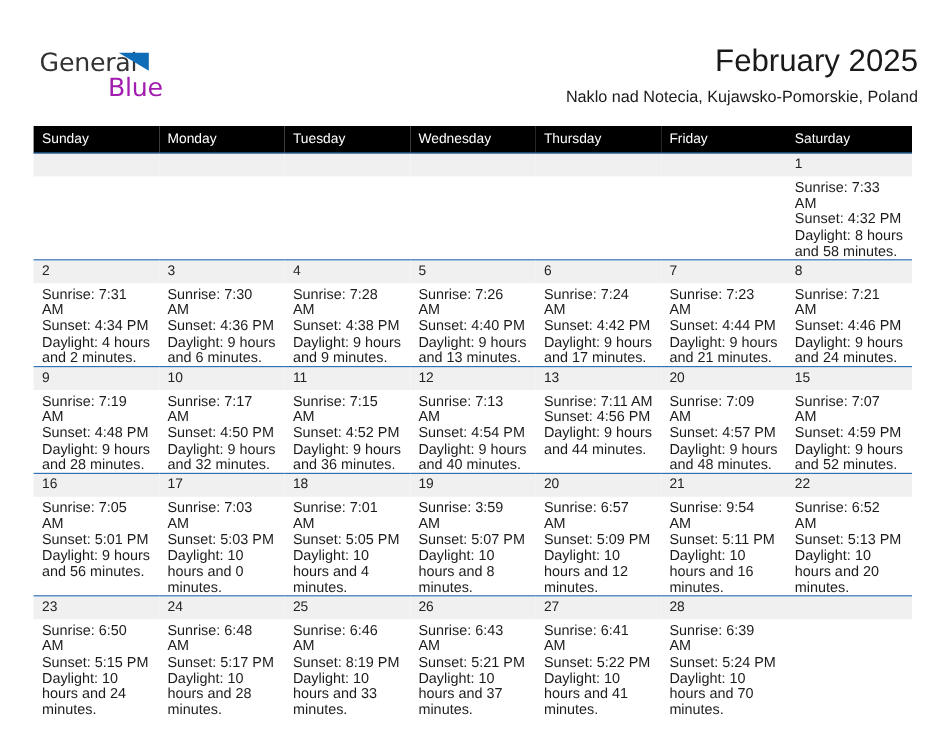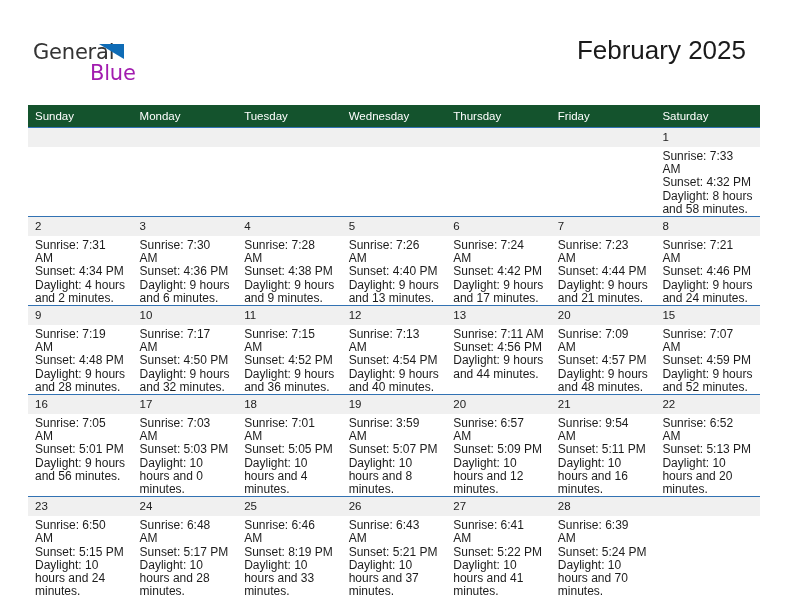--- a/index.html
+++ b/index.html
@@ -62,21 +62,21 @@
     top: 21px;
     font-size: 21px;
     letter-spacing: -0.2px;
     color: #a21caf;
     font-family: "DejaVu Sans", sans-serif;
     font-weight: 400;
   }
 
   .title-block {
     position: absolute;
-    right: 46px;
+    right: 27px;
     top: 35px;
     text-align: right;
   }
   .cal-title {
     font-size: 26px;
     color: #1a1a1a;
     font-weight: 400;
     line-height: 30px;
     white-space: nowrap;
   }
@@ -92,21 +92,21 @@
   
   .calendar {
     position: absolute;
     left: 28px;
     top: 105px;
     width: 732px;
     border-collapse: collapse;
     table-layout: fixed;
   }
   .calendar th {
-    background: #14532d;
+    background: #000000;
     color: #ffffff;
     font-size: 11.5px;
     font-weight: normal;
     text-align: left;
     padding: 5px 0 5px 7px;
     height: 10px;
     border: none;
   }
   .calendar td {
     vertical-align: top;
@@ -153,20 +153,21 @@
   <div class="header">
 
     <div class="logo">
       <span class="logo-general">General</span>
       <span class="logo-triangle"></span>
       <span class="logo-blue">Blue</span>
     </div>
 
     <div class="title-block">
       <div class="cal-title">February 2025</div>
+      <div class="cal-subtitle">Naklo nad Notecia, Kujawsko-Pomorskie, Poland</div>
     </div>
 
   </div>
 
   <table class="calendar">
     <thead>
       <tr id="weekday-row">
           <th>Sunday</th>
           <th>Monday</th>
           <th>Tuesday</th>

